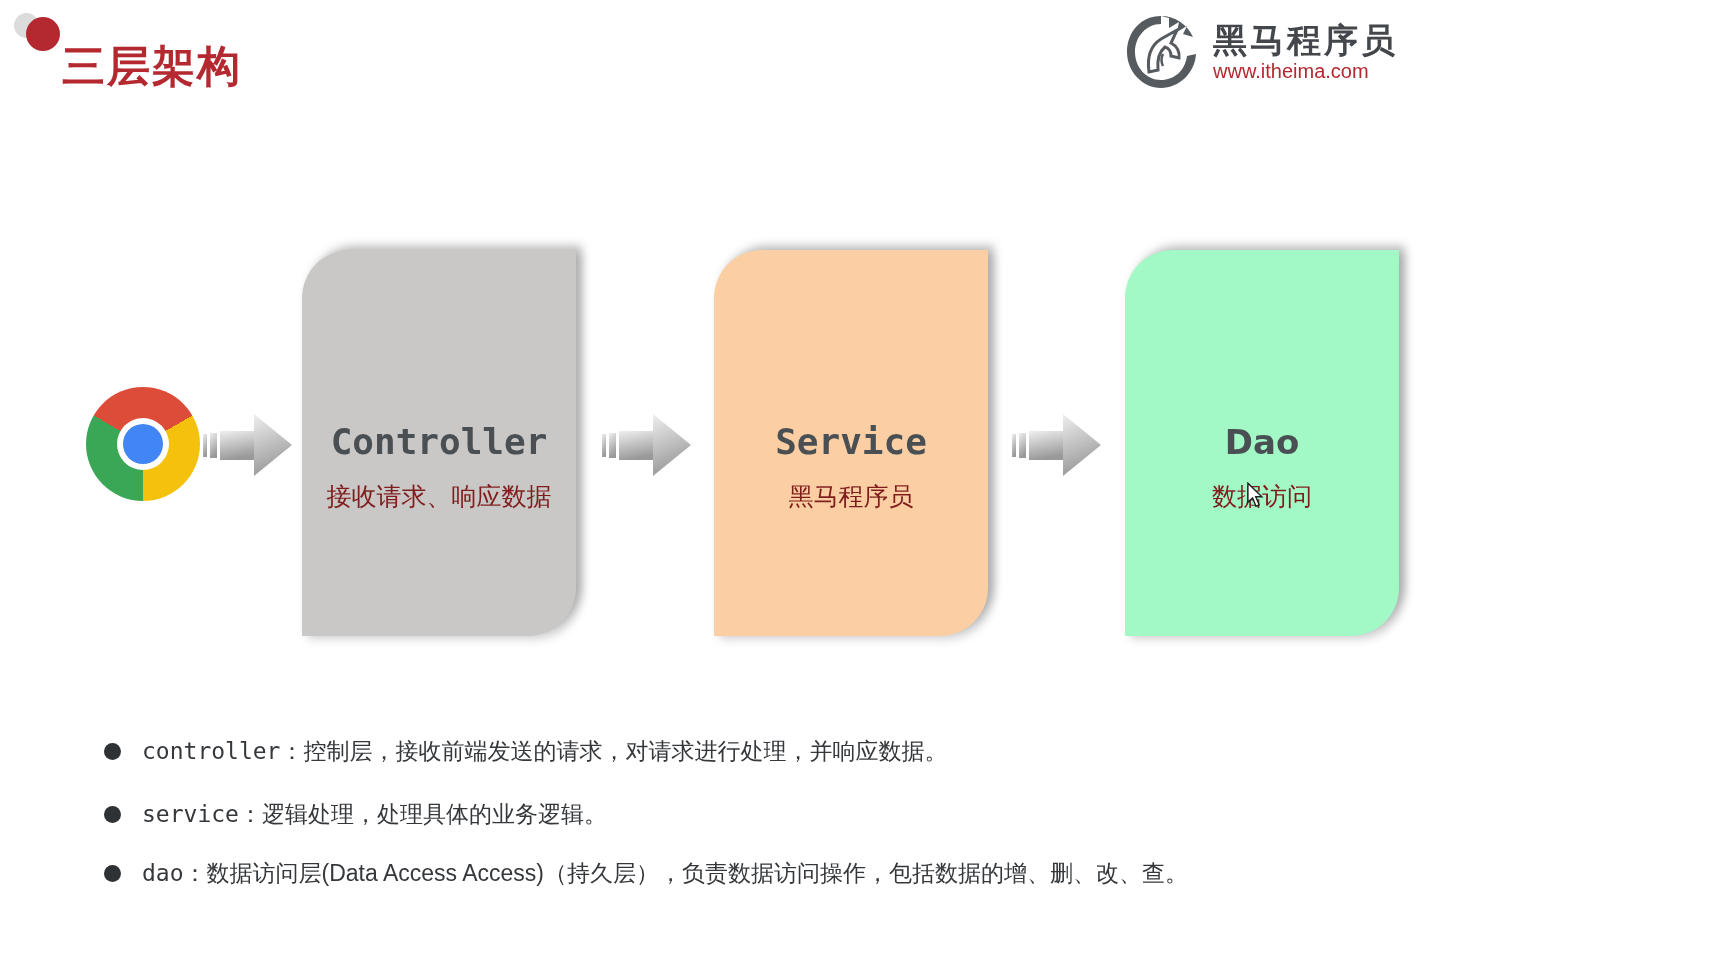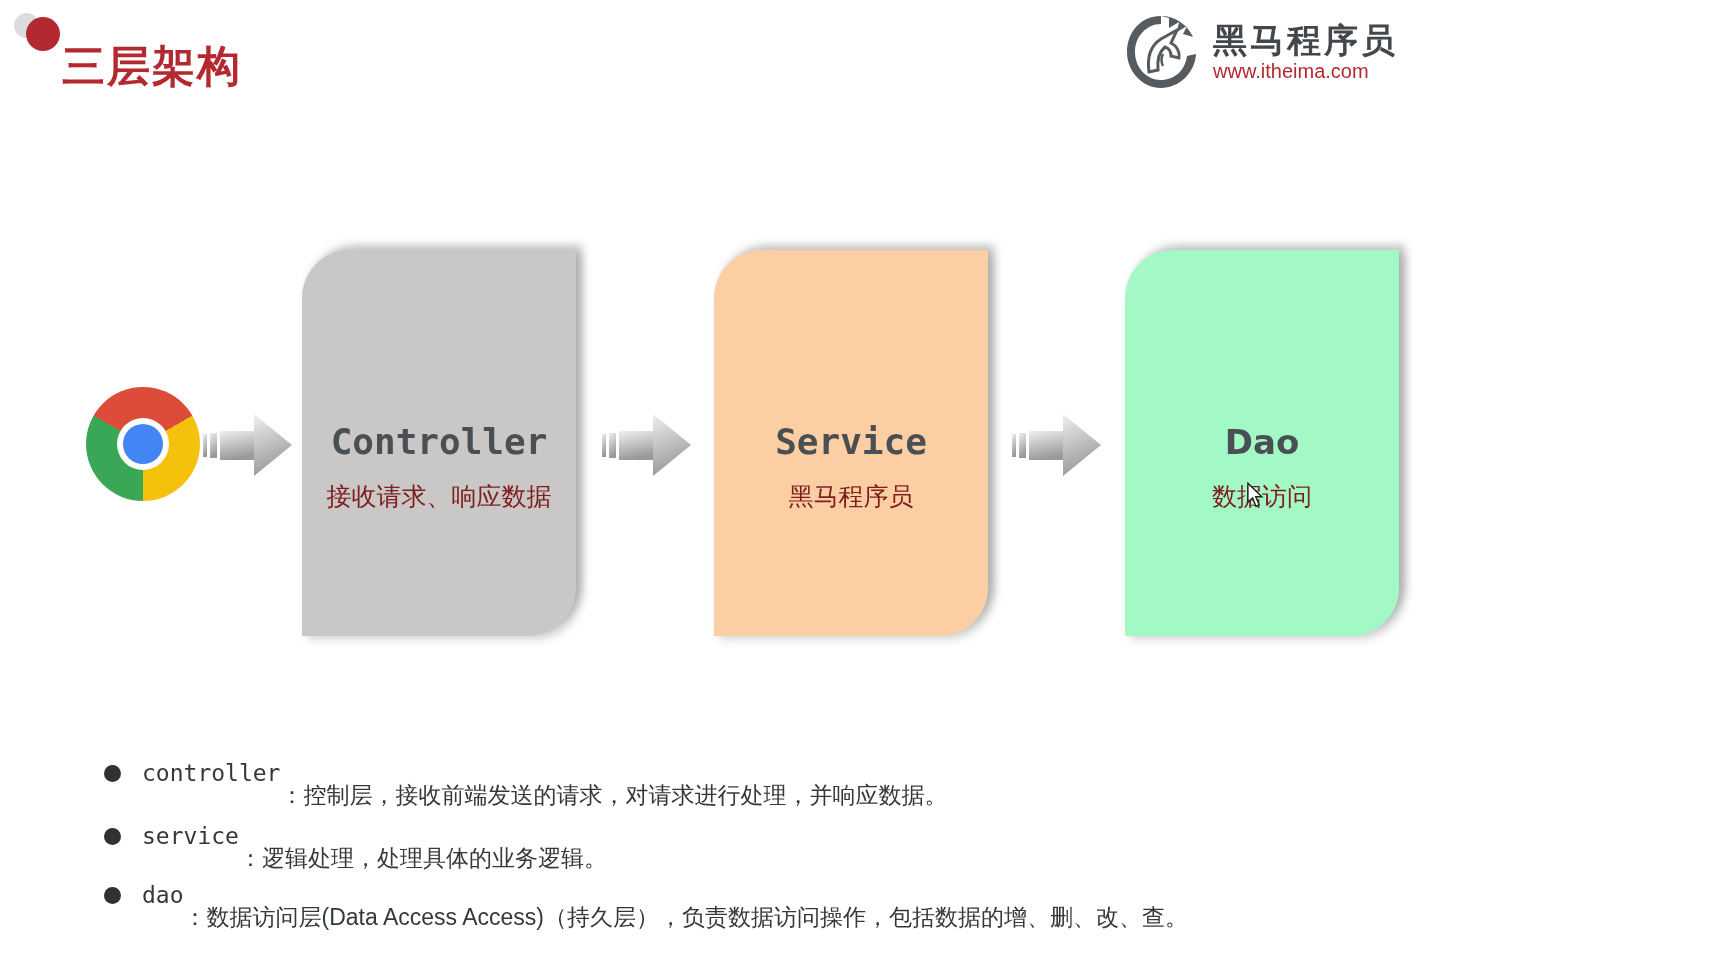--- a/index.html
+++ b/index.html
@@ -55,21 +55,21 @@
   
   .bullet-row{position:absolute;left:104px;display:flex;align-items:center;}
   .bullet-row-1{top:736px;}
   .bullet-row-2{top:799px;}
   .bullet-row-3{top:858px;}
   .bullet-dot{width:17px;height:17px;border-radius:50%;background:#2e3235;margin-right:21px;flex:0 0 auto;}
   .bullet-term{
     font-family:"DejaVu Sans Mono","Liberation Mono",monospace;
     font-size:23px;color:#35383b;line-height:30px;white-space:pre;
   }
-  .bullet-text{font-size:23px;color:#35383b;line-height:30px;white-space:pre;margin-top:44px;}
+  .bullet-text{font-size:23px;color:#35383b;line-height:30px;white-space:pre;}
 </style>
 </head>
 <body>
 
 <div class="canvas">
 
   <svg width="0" height="0" style="position:absolute" aria-hidden="true">
     <defs>
       <linearGradient id="arrowGrad" x1="0" y1="0" x2="0.25" y2="1">
         <stop offset="0" stop-color="#efefef"></stop>

